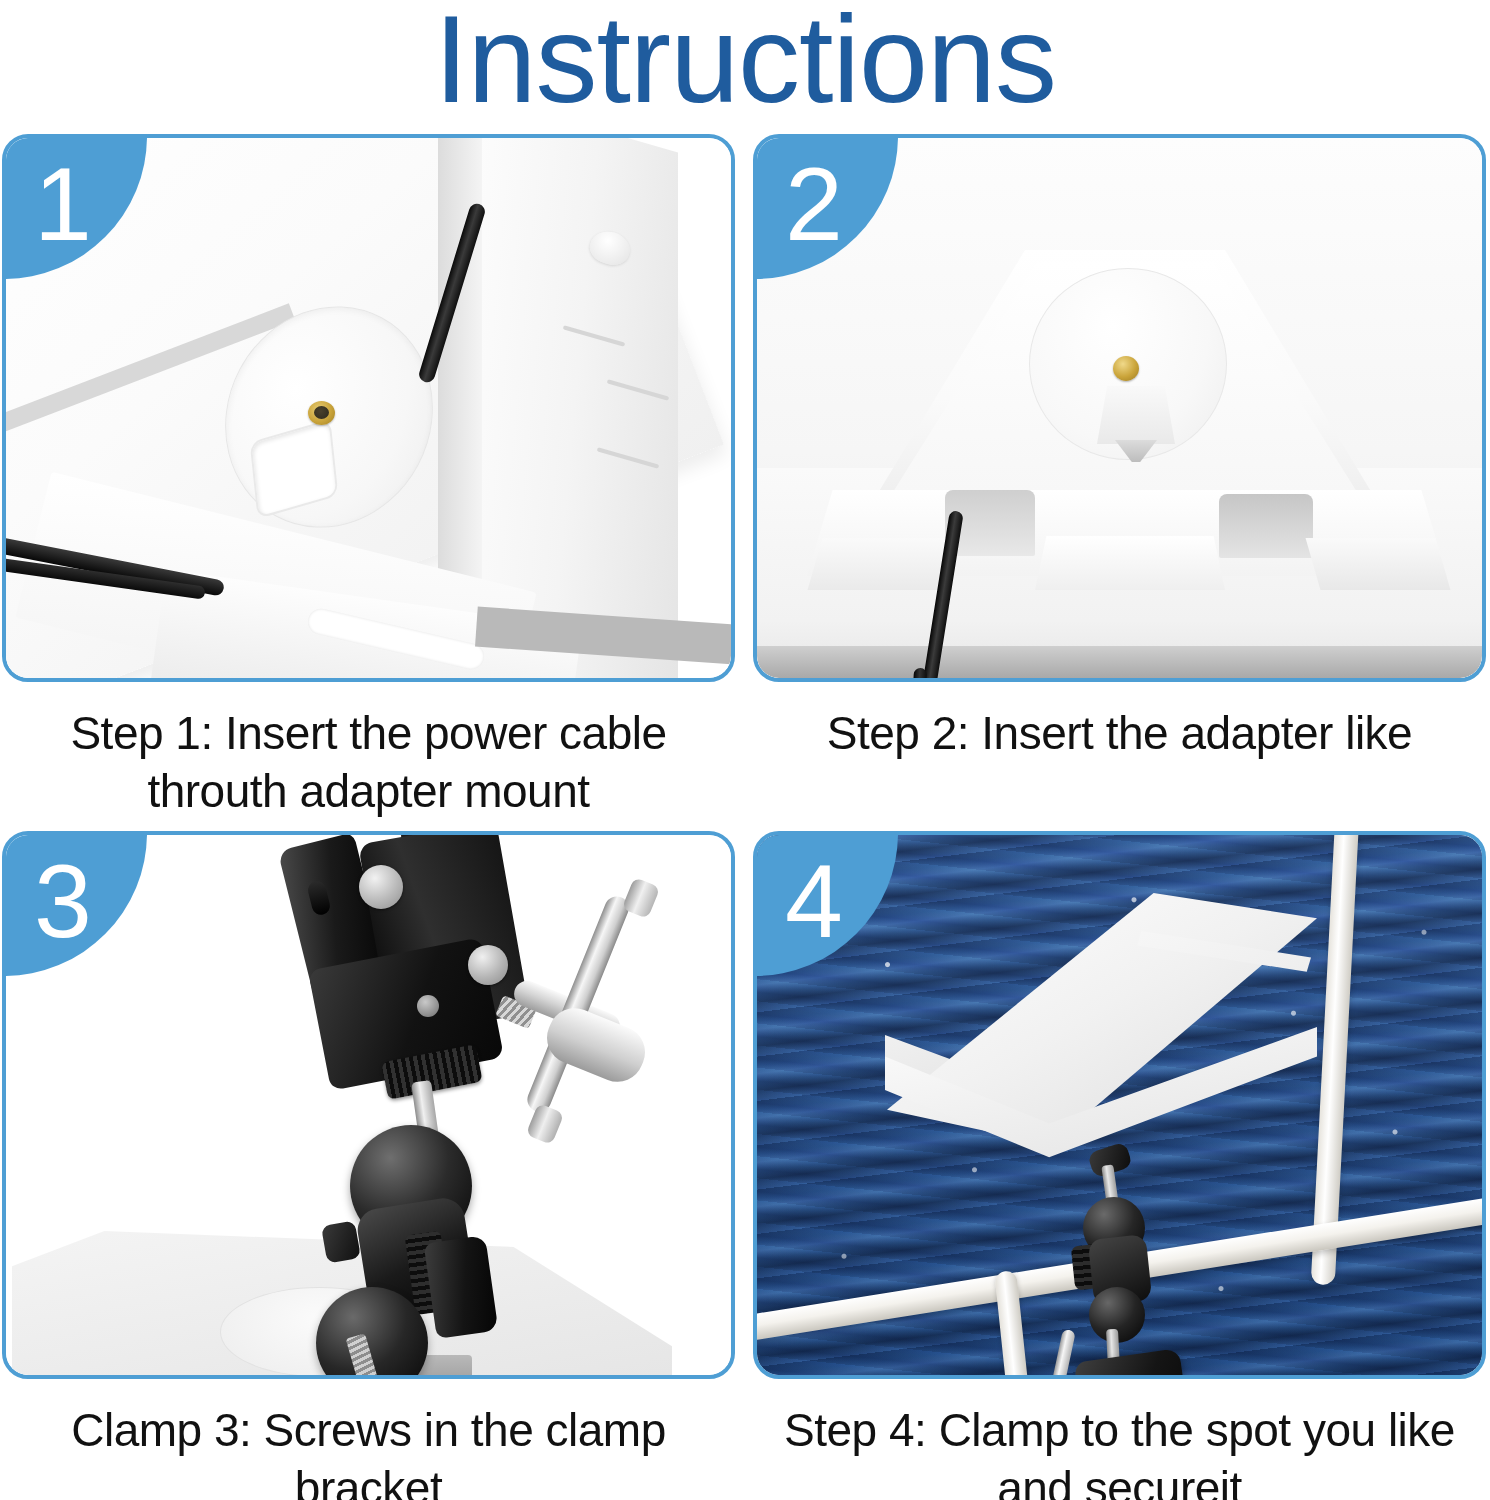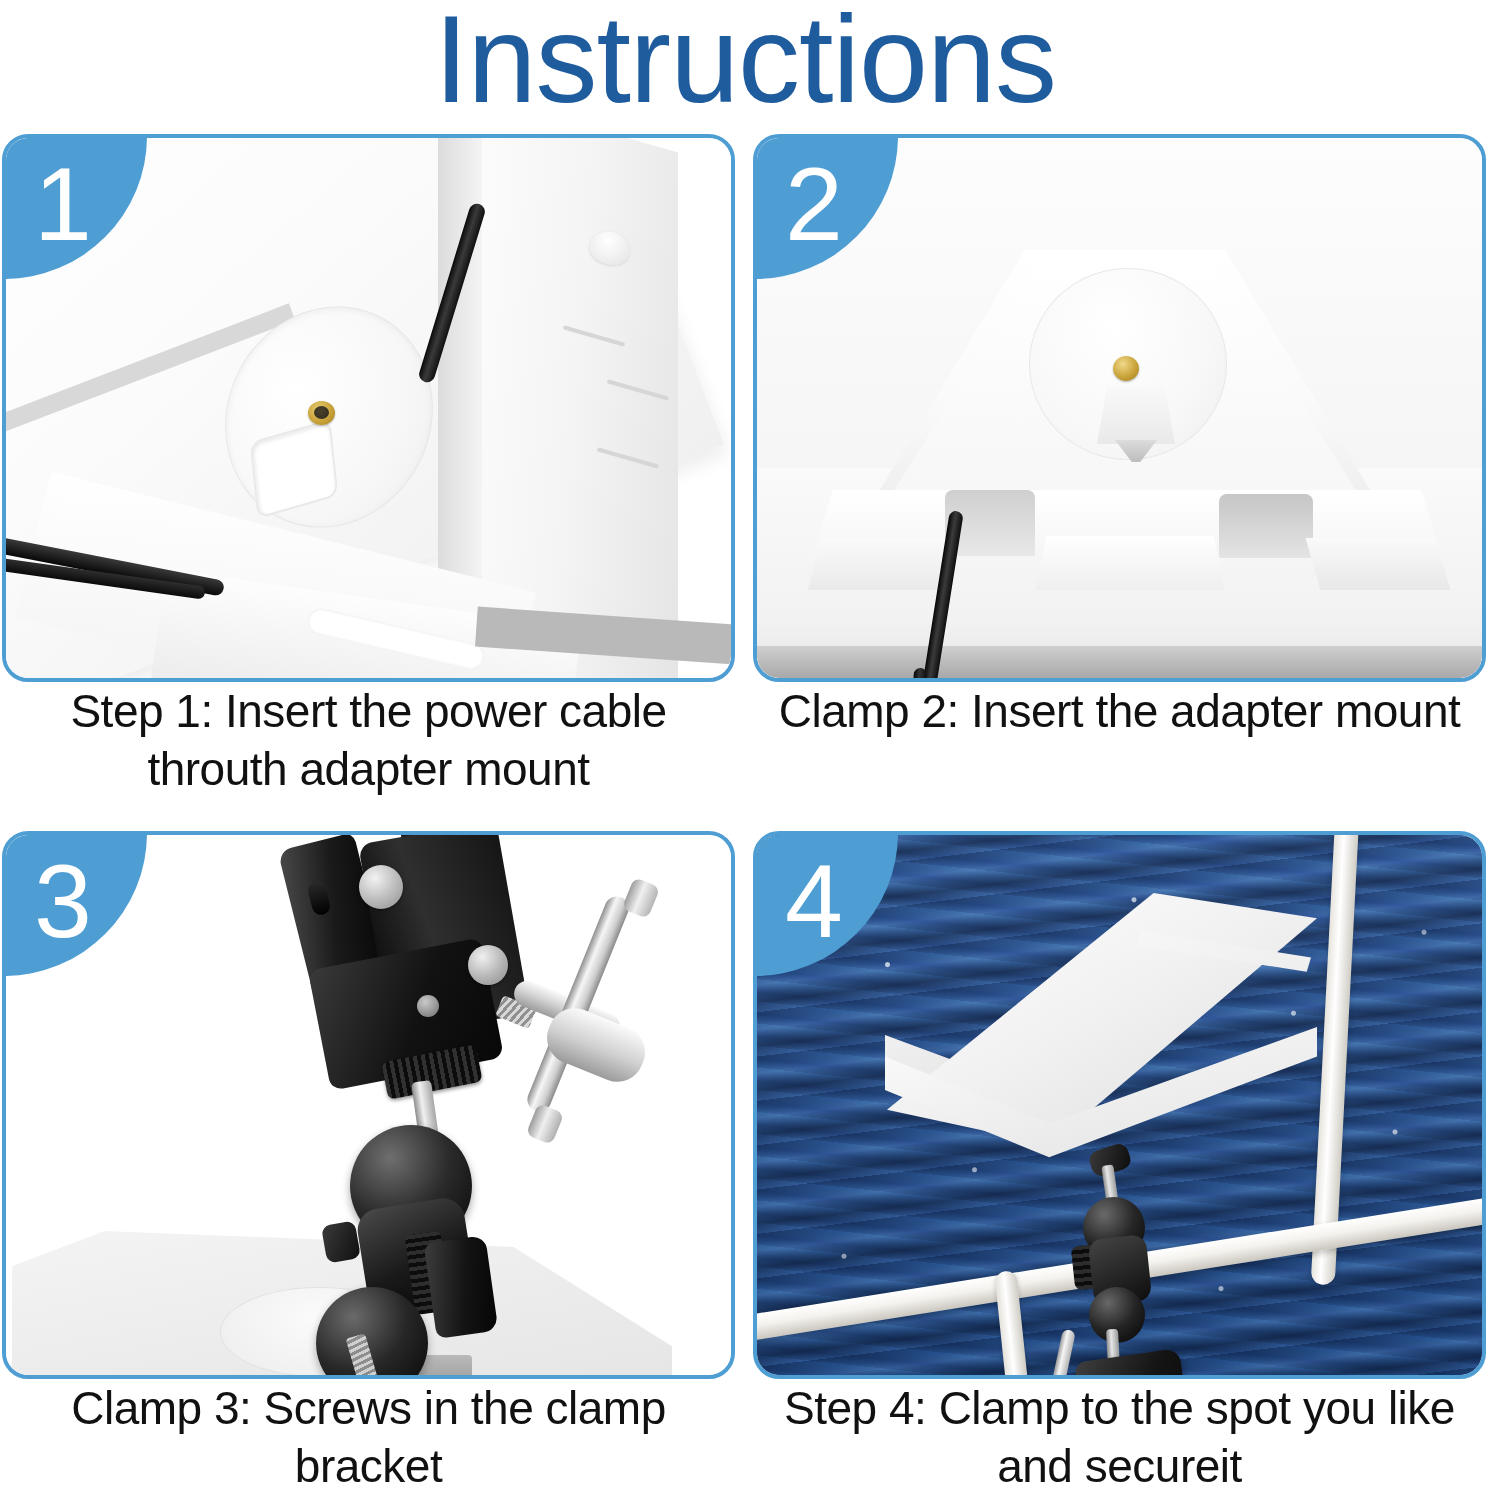--- a/index.html
+++ b/index.html
@@ -94,20 +94,21 @@
     text-align: center;
     font-size: 104px;
     line-height: 128px;
     color: #ffffff;
     font-weight: 400;
     font-family: "Liberation Sans", sans-serif;
   }
 
   
   .caption {
+    margin-top: 22px;
     width: 733px;
     text-align: center;
     font-size: 46px;
     line-height: 58px;
     color: #111111;
     font-family: "Liberation Sans", sans-serif;
     letter-spacing: -0.5px;
   }
 
   
@@ -659,21 +660,21 @@
           <div class="p2-rail-right"></div>
           <div class="p2-rail-lip"></div>
           <div class="p2-deck-edge"></div>
           <div class="p2-cable"></div>
           <div class="p2-cable2"></div>
         </div>
         <div class="badge">
           <div class="badge-num">2</div>
         </div>
       </div>
-      <div class="caption">Clamp 2: Insert the adapter mount</div>
+      <div class="caption">Step 2: Insert the adapter like</div>
     </div>
 
     <div class="cell cell-3">
       <div class="panel">
         <div class="panel-inner">
           <div class="p3-bg abs"></div>
           <div class="p3-base"></div>
           <div class="p3-base-circ"></div>
           <div class="p3-base-slot"></div>
 

